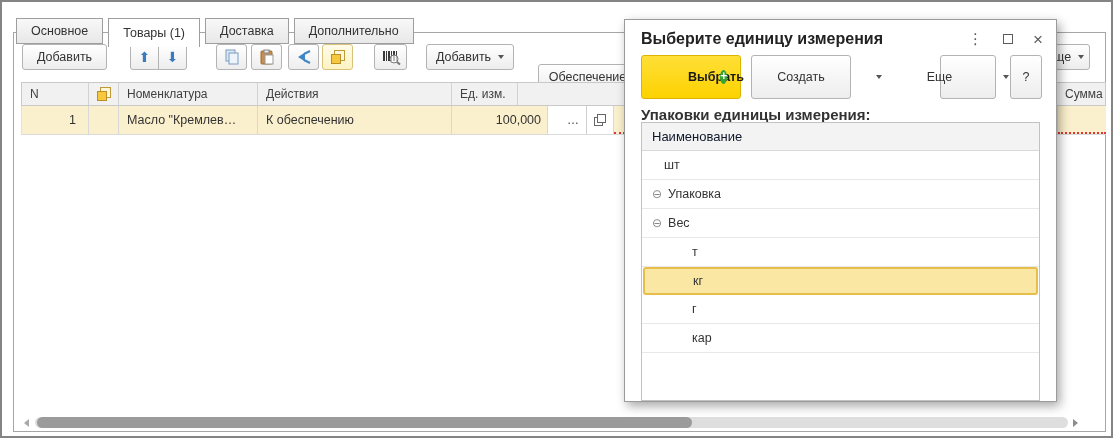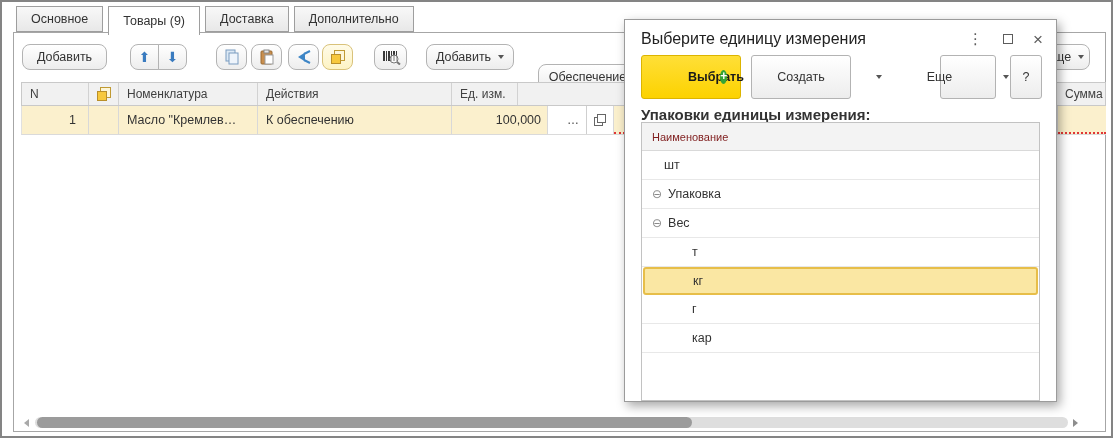--- a/index.html
+++ b/index.html
@@ -1,33 +1,33 @@
 <!DOCTYPE html>
 <html><head>
 <meta charset="utf-8">
 <style>
   * { margin:0; padding:0; box-sizing:border-box; }
   html,body { width:1113px; height:438px; background:#fff; font-family:"Liberation Sans",sans-serif; }
   .window { position:relative; width:1113px; height:438px; background:#fff; border:2px solid #848484; overflow:hidden; }
   .glyph { font-family:"DejaVu Sans",sans-serif; }
 
   
-  .tabs { position:absolute; left:14px; top:4px; display:flex; align-items:flex-start; z-index:5; }
+  .tabs { position:absolute; left:14px; top:16px; display:flex; align-items:flex-start; z-index:5; }
   .tab { display:inline-flex; align-items:center; height:26px; padding:0 14px; margin-right:5px;
          border:1px solid #9e9e9e; background:linear-gradient(#f8f8f8,#e8e8e8);
          font-size:12.5px; color:#333; cursor:default; }
   .tab.active { background:#fff; height:29px; border-bottom:none; position:relative; z-index:6; }
 
   
   .frame { position:absolute; left:11px; top:30px; width:1093px; height:400px;
            border:1px solid #a6a6a6; background:#fff; z-index:1; }
 
   
   .btn { position:absolute; top:42px; height:26px; display:flex; align-items:center; justify-content:center;
-         background:linear-gradient(#ffffff,#ededed); border:1px solid #b3b3b3; border-radius:8px;
+         background:linear-gradient(#ffffff,#ededed); border:1px solid #b3b3b3; border-radius:3px;
          font-size:12.5px; color:#333; z-index:2; padding:0 10px; }
   .icon-btn { padding:0; }
   .caret-down { width:0; height:0; border-left:3.5px solid transparent; border-right:3.5px solid transparent;
                 border-top:4px solid #555; display:inline-block; margin-left:7px; }
   .arrow-glyph { font-size:14px; color:#3a7bbf; line-height:1; }
 
   
   .pages-yellow { position:relative; width:14px; height:14px; display:inline-block; }
   .pages-yellow::before { content:""; position:absolute; right:0; top:0; width:9px; height:9px;
         border:1px solid #c09a33; background:#fdf6d8; }
@@ -62,57 +62,57 @@
   .hscroll-thumb { position:absolute; left:2px; top:0; width:655px; height:11px; background:#9b9b9b; border-radius:6px; }
   .scroll-arrow { position:absolute; top:417px; width:0; height:0; z-index:2;
                   border-top:4px solid transparent; border-bottom:4px solid transparent; }
   .scroll-left  { left:22px;  border-right:5px solid #a9a9a9; }
   .scroll-right { left:1071px; border-left:5px solid #8d8d8d; }
 
   
   .dialog { position:absolute; left:622px; top:17px; width:433px; height:383px; background:#fff;
             border:1px solid #9b9b9b; box-shadow:3px 4px 10px rgba(0,0,0,0.35); z-index:10; }
   .dlg-titlebar { position:absolute; left:16px; right:13px; top:10px; display:flex; align-items:center; }
-  .dlg-title { font-size:16px; font-weight:normal; color:#222; flex:1; white-space:nowrap; }
+  .dlg-title { font-size:16px; font-weight:bold; color:#222; flex:1; white-space:nowrap; }
   .dlg-ctl { color:#5c5c5c; display:flex; align-items:center; justify-content:center; }
   .kebab { font-size:15px; margin-right:20px; }
   .maxbox { width:10px; height:10px; border:1.5px solid #5c5c5c; margin-right:20px; }
   .closex { font-size:17px; line-height:1; }
   .dlg-toolbar { position:absolute; left:16px; right:14px; top:43px; height:28px; display:flex; align-items:center; }
   .dbtn { height:44px; display:flex; align-items:center; justify-content:center; padding:0 12px;
           background:linear-gradient(#ffffff,#ededed); border:1px solid #b3b3b3; border-radius:3px;
           font-size:12.5px; color:#333;gap:44px; }
   .dbtn-select { background:linear-gradient(#ffdf37,#fcd200); border:1px solid #dcb400; font-weight:bold; color:#1a1a1a; }
   .plus-circle { width:14px; height:14px; border-radius:50%; background:#35a435; color:#fff; font-size:12px;
                  line-height:13px; text-align:center; font-weight:bold; margin-right:6px; }
   .spacer { flex:1; }
   .dlg-section-label { position:absolute; left:16px; top:86px; font-size:15px; font-weight:bold; color:#333; }
   .dlg-list { position:absolute; left:16px; right:16px; top:102px; height:279px; border:1px solid #c2c2c2;
               overflow:hidden; background:#fff; }
   .lh { height:28px; display:flex; align-items:center; padding-left:10px; background:#f3f3f3;
-        border-bottom:1px solid #d9d9d9; font-size:11px; color:#7f1d1d; }
+        border-bottom:1px solid #d9d9d9; font-size:13px; color:#0f172a; }
   .lrow { height:29px; display:flex; align-items:center; border-bottom:1px solid #e8e8e8;
           font-size:12.5px; color:#333; }
   .ind-item  { padding-left:22px; }
   .ind-group { padding-left:10px; }
   .ind-child { padding-left:50px; }
   .grp-icon { color:#8a8a8a; font-size:12px; margin-right:6px; }
   .lrow.selected { background:#FAE7A3; border:2px solid #E7BE49; border-radius:3px; height:28px; margin:0 1px; padding-left:48px; }
 </style>
 </head>
 <body>
 
 <div class="window">
 
   <div class="tabs">
     <div class="tab">
         <span>Основное</span>
       </div>
     <div class="tab active">
-        <span>Товары (9)</span>
+        <span>Товары (1)</span>
       </div>
     <div class="tab">
         <span>Доставка</span>
       </div>
     <div class="tab">
         <span>Дополнительно</span>
       </div>
   </div>
 
   <div class="frame"></div>

